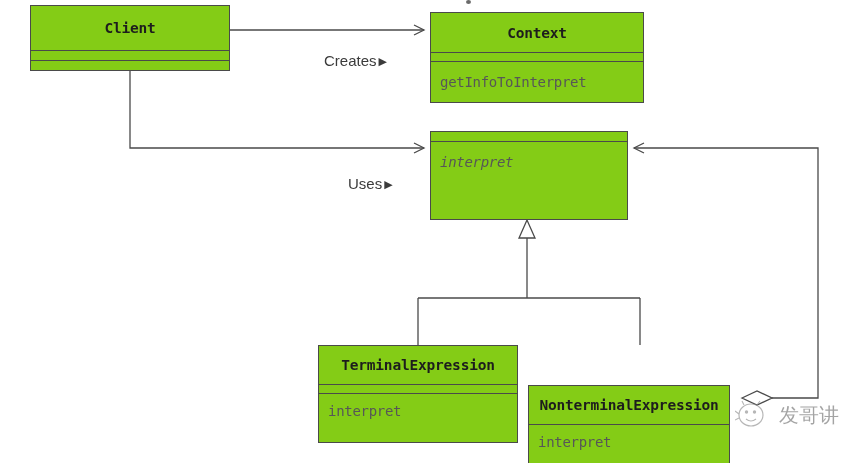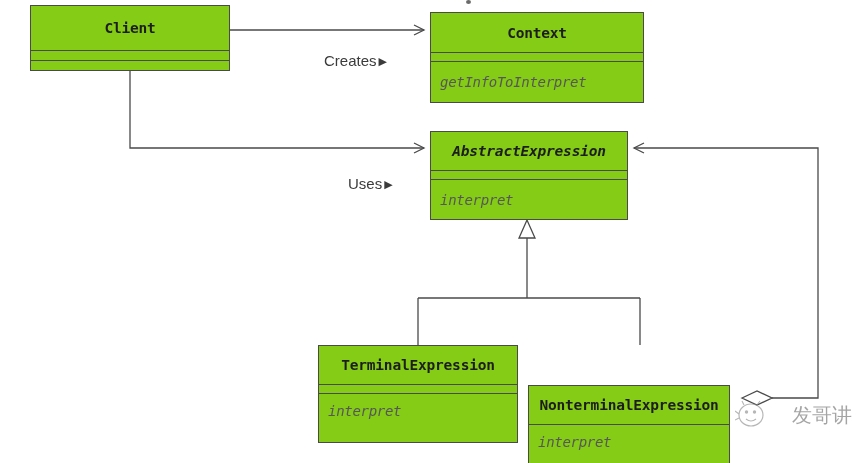--- a/index.html
+++ b/index.html
@@ -56,21 +56,20 @@
   .uml-title.abstract {
     font-style: italic;
   }
   .uml-member {
     justify-content: flex-start;
     padding-left: 9px;
     font-family: "DejaVu Sans Mono", "Liberation Mono", monospace;
     font-size: 14px;
     color: #575757;
     letter-spacing: -0.3px;
-    font-style: italic;
   }
   .uml-member.abstract {
     font-style: italic;
   }
   .uml-empty {
     min-height: 7px;
   }
 
   
   #class-client      { left: 30px;  top: 5px;   width: 200px; height: 66px; }
@@ -98,21 +97,21 @@
     padding-left: 2px;
   }
 
   
   #watermark {
     position: absolute;
     left: 735px;
     top: 400px;
     display: flex;
     align-items: center;
-    gap: 23px;
+    gap: 10px;
     z-index: 6;
     opacity: 0.62;
   }
   #watermark-text {
     font-family: "DejaVu Sans", sans-serif;
     font-size: 20px;
     color: #6e6e6e;
     white-space: nowrap;
   }
   #watermark-logo { flex: none; }
@@ -181,21 +180,20 @@
     <div class="uml-row uml-empty" style="height:10px;"></div>
   </div>
 
   <div class="uml-class" id="class-context">
     <div class="uml-row uml-title" style="height:39px;">Context</div>
     <div class="uml-row uml-empty" style="height:9px;"></div>
     <div class="uml-row uml-member" style="height:41px;">getInfoToInterpret</div>
   </div>
 
   <div class="uml-class" id="class-abstract">
-    <div class="uml-row uml-title abstract" style="height:38px;">AbstractExpression</div>
     <div class="uml-row uml-empty" style="height:9px;"></div>
     <div class="uml-row uml-member abstract" style="height:40px;">interpret</div>
   </div>
 
   <div class="uml-class" id="class-terminal">
     <div class="uml-row uml-title" style="height:38px;">TerminalExpression</div>
     <div class="uml-row uml-empty" style="height:9px;"></div>
     <div class="uml-row uml-member" style="height:69px; align-items:flex-start; padding-top:9px;">interpret</div>
   </div>
 

